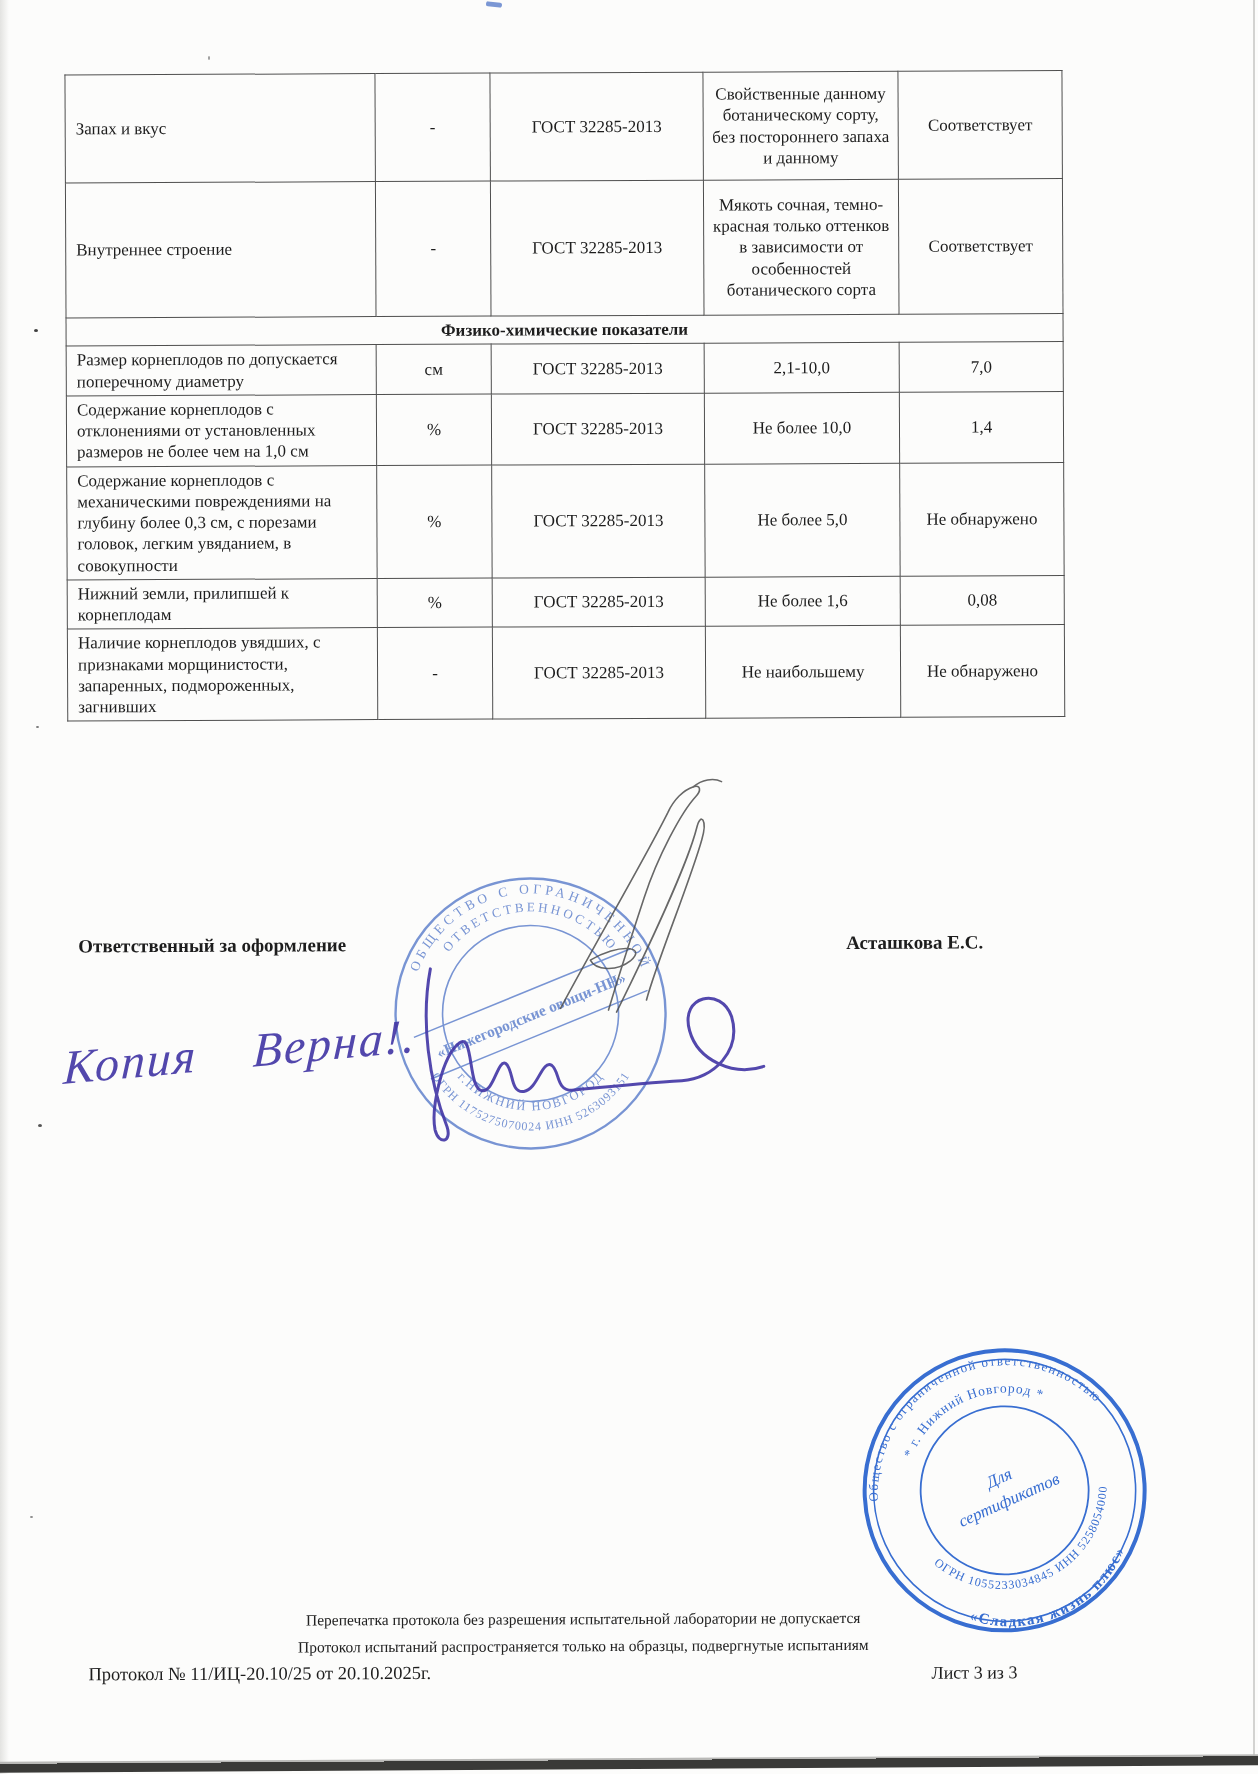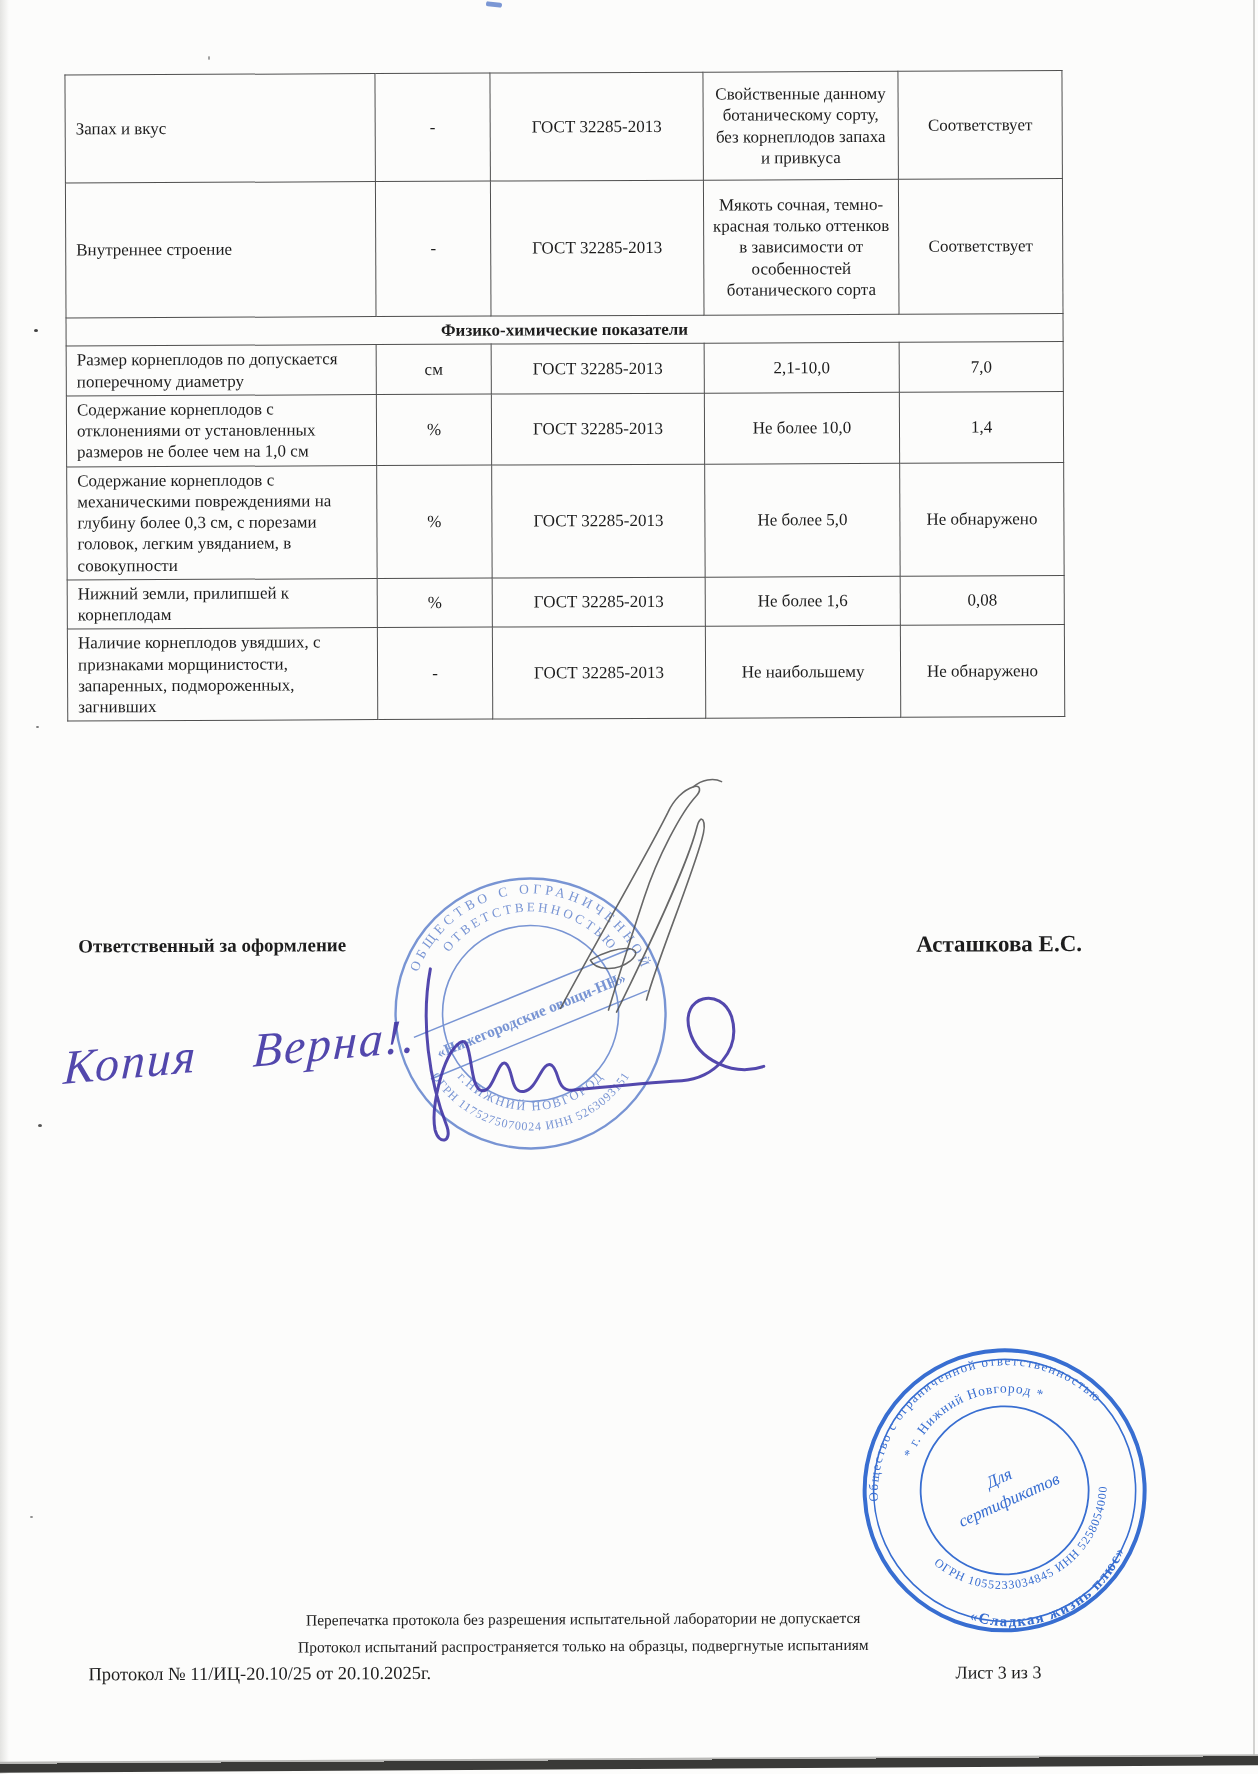--- a/index.html
+++ b/index.html
@@ -13,21 +13,21 @@
   table.protocol td{border:1.5px solid #4f4f4f;vertical-align:middle;text-align:center;
                     padding:3px 6px;line-height:1.25;}
   table.protocol td.name{text-align:left;padding:3px 6px 3px 10px;}
   tr.h1{height:108px} tr.h2{height:135px} tr.hs{height:26px}
   tr.h3{height:47px}  tr.h4{height:62px}  tr.h5{height:86px}
   tr.h6{height:45px}  tr.h7{height:62px}
   .section-row td{font-weight:bold;}
 
   
   .resp-label{position:absolute;left:78px;top:933px;font-weight:bold;font-size:19px;}
-  .resp-name{position:absolute;left:916px;top:933px;font-weight:bold;font-size:23px;}
+  .resp-name{position:absolute;left:846px;top:933px;font-weight:bold;font-size:19px;}
 
   .handwriting{position:absolute;left:62px;top:1022px;font-size:48px;font-style:italic;
                color:var(--ink,#453b9e);transform:rotate(-5deg) skewX(-8deg);
                word-spacing:42px;letter-spacing:2px;opacity:.92;}
 
   
   .edge-left{position:absolute;left:0;top:0;bottom:0;width:9px;
              background:linear-gradient(90deg,#e3e3e1,rgba(255,255,255,0));}
   .edge-right{position:absolute;right:3px;top:0;bottom:14px;width:2px;background:#d3d3d1;}
   .edge-bottom{position:absolute;left:-6px;top:1758px;width:1272px;height:11px;
@@ -44,42 +44,42 @@
 
   
   .abs{position:absolute;}
   svg text{font-family:"Liberation Serif","DejaVu Serif",serif;}
   .st1{stroke:var(--stamp1,#6283cd);} .sf1{fill:var(--stamp1,#6283cd);}
   .st2{stroke:var(--stamp2,#2e67cf);} .sf2{fill:var(--stamp2,#2e67cf);}
 
   .footer-notes{position:absolute;left:0;top:1605px;width:1160px;text-align:center;
                 font-size:15.5px;line-height:1.75;color:#222;}
   .protocol-line{position:absolute;left:85px;top:1662px;font-size:18.5px;}
-  .sheet-label{position:absolute;left:952px;top:1664px;font-size:18px;}
+  .sheet-label{position:absolute;left:928px;top:1664px;font-size:18px;}
 </style>
 </head>
 <body>
 
 <div class="page">
   <div class="tilt">
 
     <table class="protocol">
       <colgroup>
         <col style="width:310px">
           <col style="width:115px">
           <col style="width:213px">
         <col style="width:195px">
           <col style="width:164px">
       </colgroup>
       <tbody>
         <tr class="h1">
           <td class="name">Запах и вкус</td>
           <td>-</td>
           <td>ГОСТ 32285-2013</td>
-          <td>Свойственные данному ботаническому сорту, без корнеплодов запаха и привкуса</td>
+          <td>Свойственные данному ботаническому сорту, без постороннего запаха и данному</td>
           <td>Соответствует</td>
         </tr>
         <tr class="h2">
           <td class="name">Внутреннее строение</td>
           <td>-</td>
           <td>ГОСТ 32285-2013</td>
           <td>Мякоть сочная, темно-красная только оттенков в зависимости от особенностей ботанического сорта</td>
           <td>Соответствует</td>
         </tr>
         <tr class="hs section-row">

